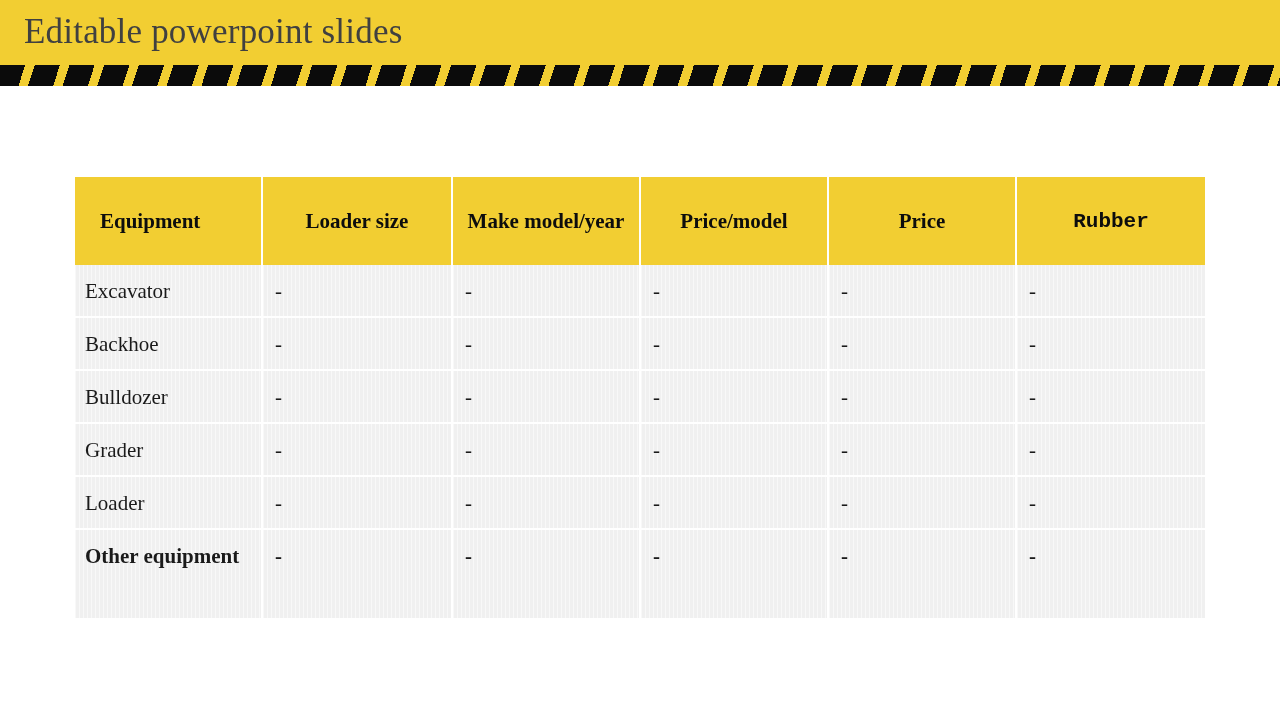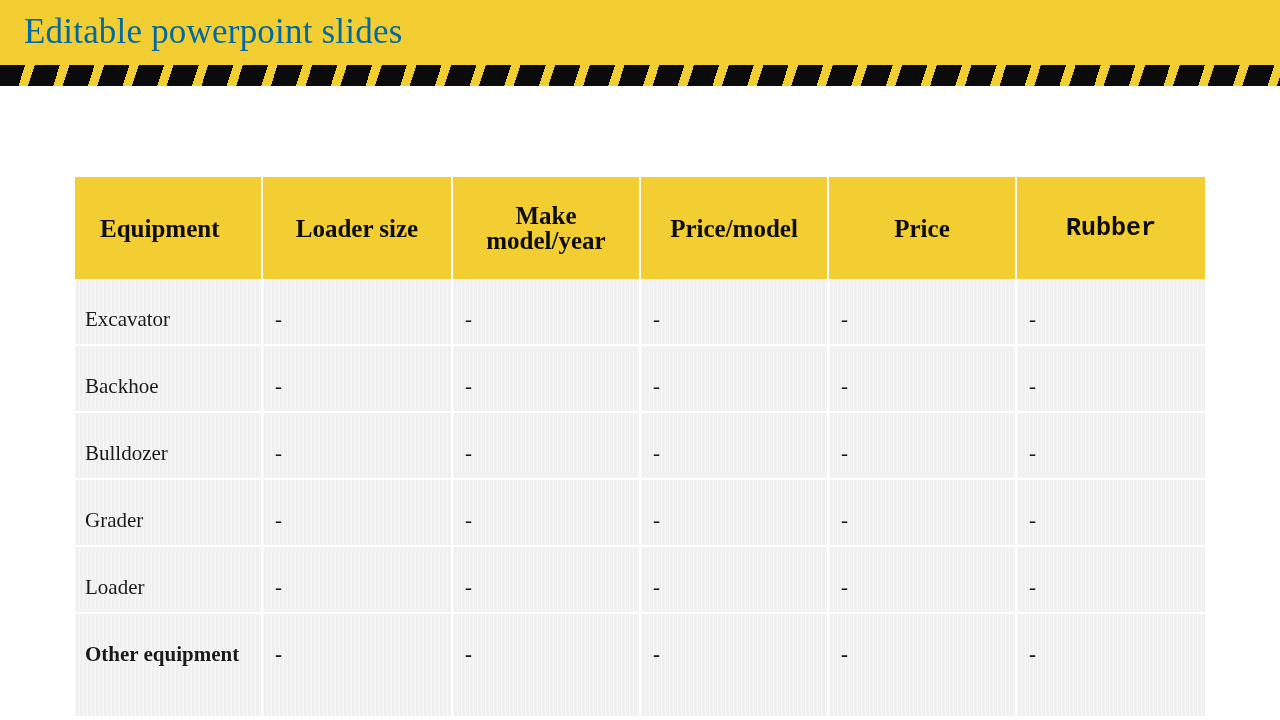--- a/index.html
+++ b/index.html
@@ -24,21 +24,21 @@
     height: 65px;
     background: #F2CE32;
   }
   .banner-title {
     position: absolute;
     left: 24px;
     top: 8px;
     font-family: "Liberation Serif", serif;
     font-size: 35px;
     line-height: 48px;
-    color: #0369a1;
+    color: #404040;
     letter-spacing: 0.2px;
     white-space: nowrap;
   }
   .stripe-band {
     position: absolute;
     left: 0;
     top: 65px;
     width: 1280px;
     height: 21px;
     background-color: #F2CE32;
@@ -68,26 +68,26 @@
   table.equip-table col.c2 { width: 188px; }
   table.equip-table col.c3 { width: 188px; }
   table.equip-table col.c4 { width: 188px; }
   table.equip-table col.c5 { width: 189px; }
 
   thead th {
     background: #F2CE32;
     height: 78px;
     font-family: "Liberation Serif", serif;
     font-weight: bold;
-    font-size: 25px;
+    font-size: 21px;
     line-height: 25px;
     color: #0d0d0d;
     border-right: 2px solid #ffffff;
     vertical-align: middle;
-    padding: 12px 6px;
+    padding: 5px 6px;
     text-align: center;
   }
   thead th.first {
     text-align: left;
     padding-left: 25px;
   }
   thead th.last { border-right: none; font-family: Liberation Mono, monospace; }
 
   tbody tr td {
     background-color: #f0f0f0;
@@ -97,21 +97,21 @@
         rgba(255,255,255,0.55) 1px,
         rgba(0,0,0,0) 1px,
         rgba(0,0,0,0) 4px);
     border-right: 2px solid #ffffff;
     border-bottom: 2px solid #ffffff;
     font-family: "Liberation Serif", serif;
     font-size: 21px;
     line-height: 27px;
     color: #1a1a1a;
     vertical-align: top;
-    padding: 27px 6px 11px 12px;
+    padding: 13px 6px 11px 12px;
     height: 27px;
   }
   tbody tr td.label-cell {
     padding-left: 10px;
   }
   tbody tr td.last { border-right: none; }
   tbody tr.tall td { height: 64px; font-weight: bold; }
   tbody tr:last-child td { border-bottom: none; }
 </style>
 </head>

